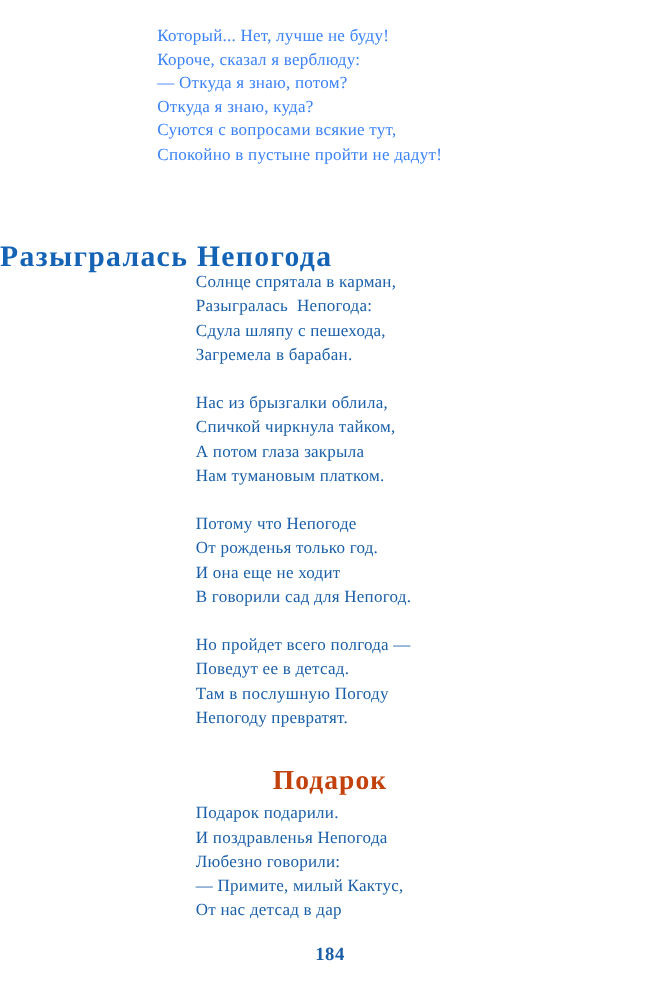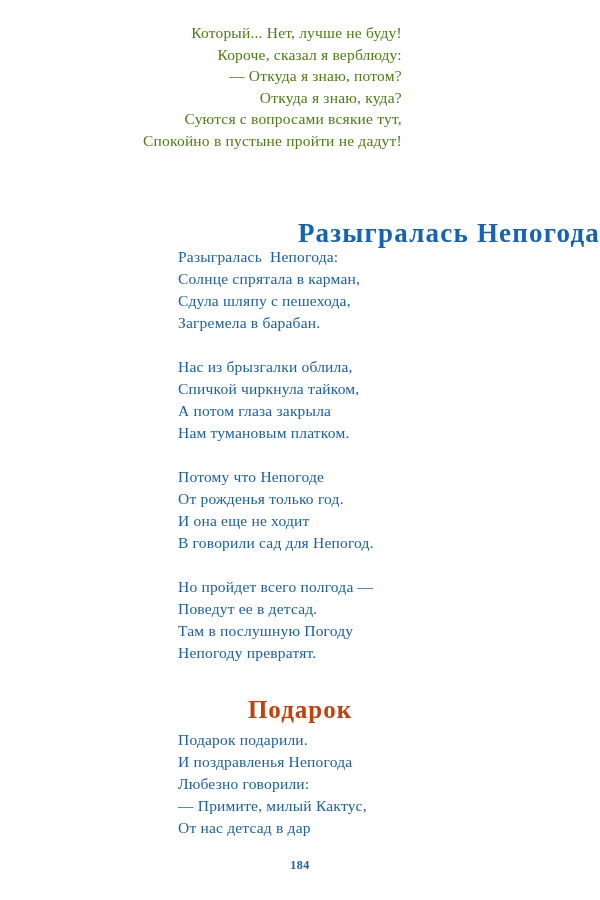--- a/index.html
+++ b/index.html
@@ -30,34 +30,33 @@
     line-height: 21px;
   }
 
   
   .top-fragment {
     position: absolute;
     left: 143px;
     top: 22px;
     font-size: 15.5px;
     letter-spacing: 0.2px;
-    color: #4d7c0f;
-    text-align: right;
+    color: #3b82f6;
   }
   .top-fragment .line {
     line-height: 21.5px;
   }
 
   
   .title-1 {
     position: absolute;
     left: 0;
     right: 0;
     top: 200px;
-    text-align: right;
+    text-align: left;
     font-size: 27px;
     font-weight: bold;
     letter-spacing: 1.2px;
     color: #1463b4;
   }
 
   
   .body-1 {
     position: absolute;
     left: 178px;
@@ -97,21 +96,21 @@
     line-height: 22px;
   }
 
   
   .page-number {
     position: absolute;
     left: 0;
     right: 0;
     top: 858px;
     text-align: center;
-    font-size: 12px;
+    font-size: 17px;
     font-weight: bold;
     color: #1a5fa8;
     letter-spacing: 0.5px;
   }
 </style>
 </head>
 <body>
 
 <div class="page">
 
@@ -123,22 +122,22 @@
       <div class="line">Откуда я знаю, куда?</div>
       <div class="line">Суются с вопросами всякие тут,</div>
       <div class="line">Спокойно в пустыне пройти не дадут!</div>
     </div>
   </div>
 
   <h1 class="title-1">Разыгралась  Непогода</h1>
 
   <div class="body-1">
     <div class="stanza">
+      <div class="line">Солнце спрятала в карман,</div>
       <div class="line">Разыгралась  Непогода:</div>
-      <div class="line">Солнце спрятала в карман,</div>
       <div class="line">Сдула шляпу с пешехода,</div>
       <div class="line">Загремела в барабан.</div>
     </div>
     <div class="stanza">
       <div class="line">Нас из брызгалки облила,</div>
       <div class="line">Спичкой чиркнула тайком,</div>
       <div class="line">А потом глаза закрыла</div>
       <div class="line">Нам тумановым платком.</div>
     </div>
     <div class="stanza">

